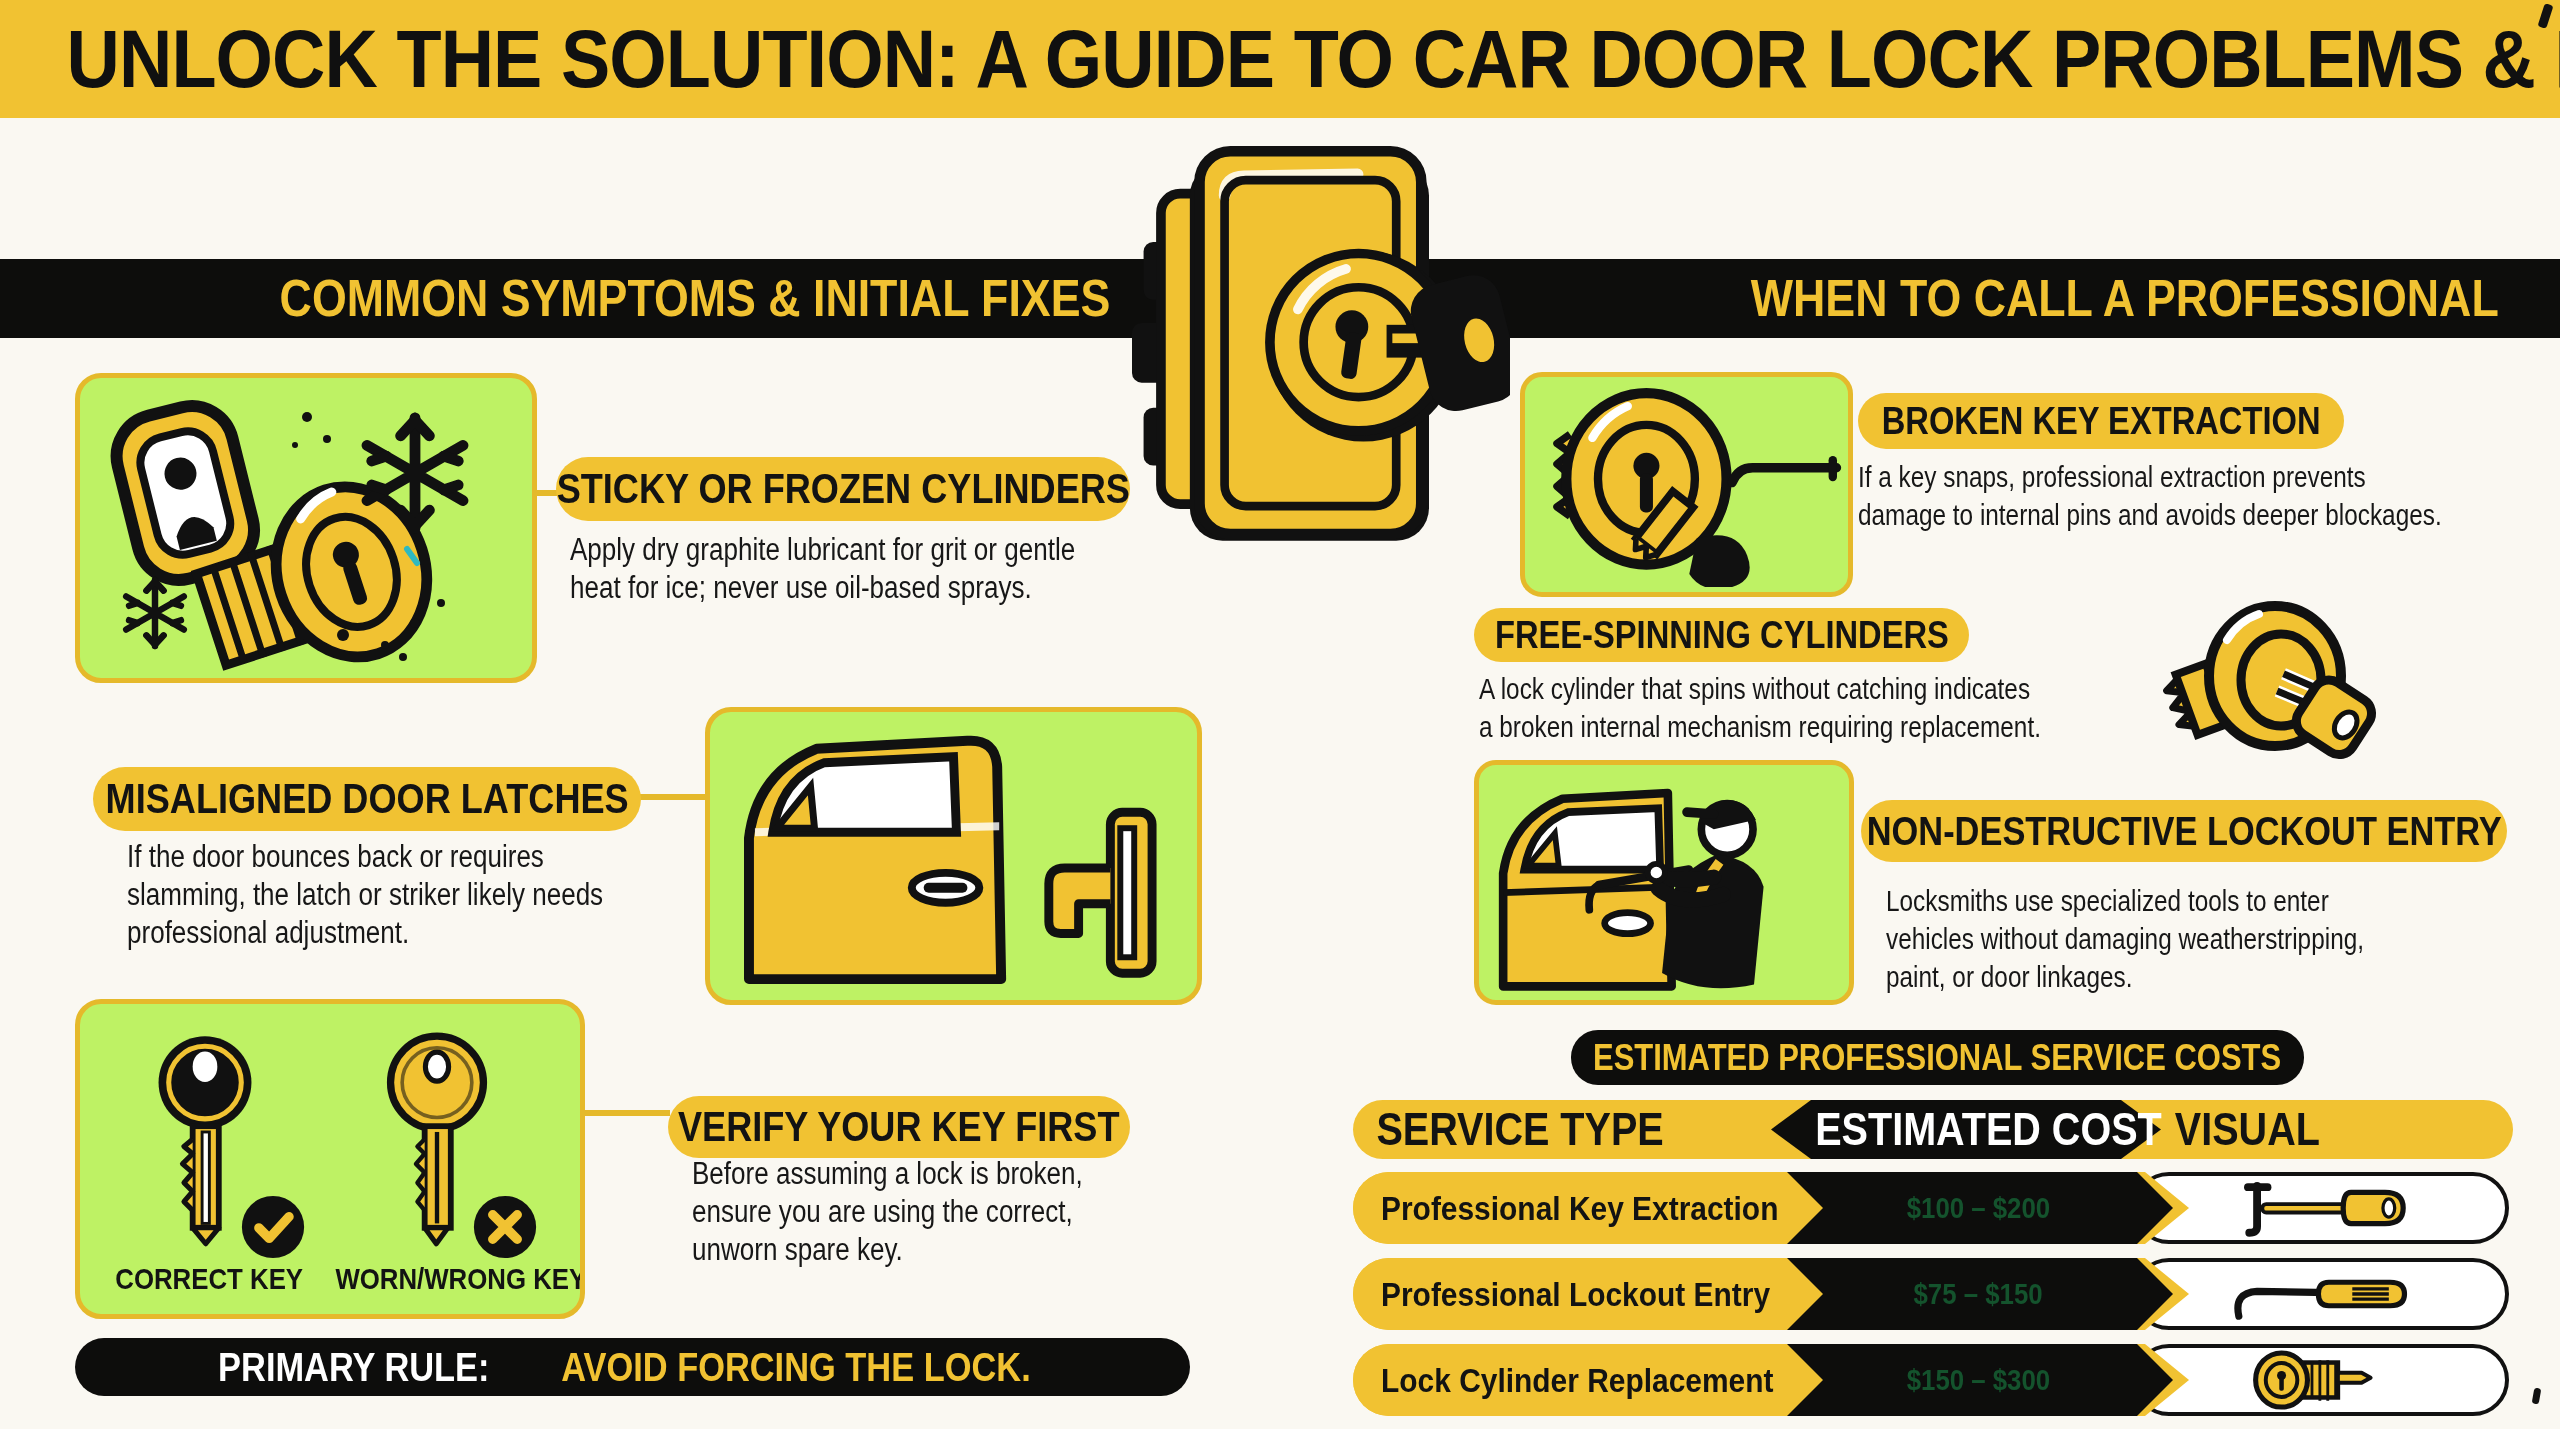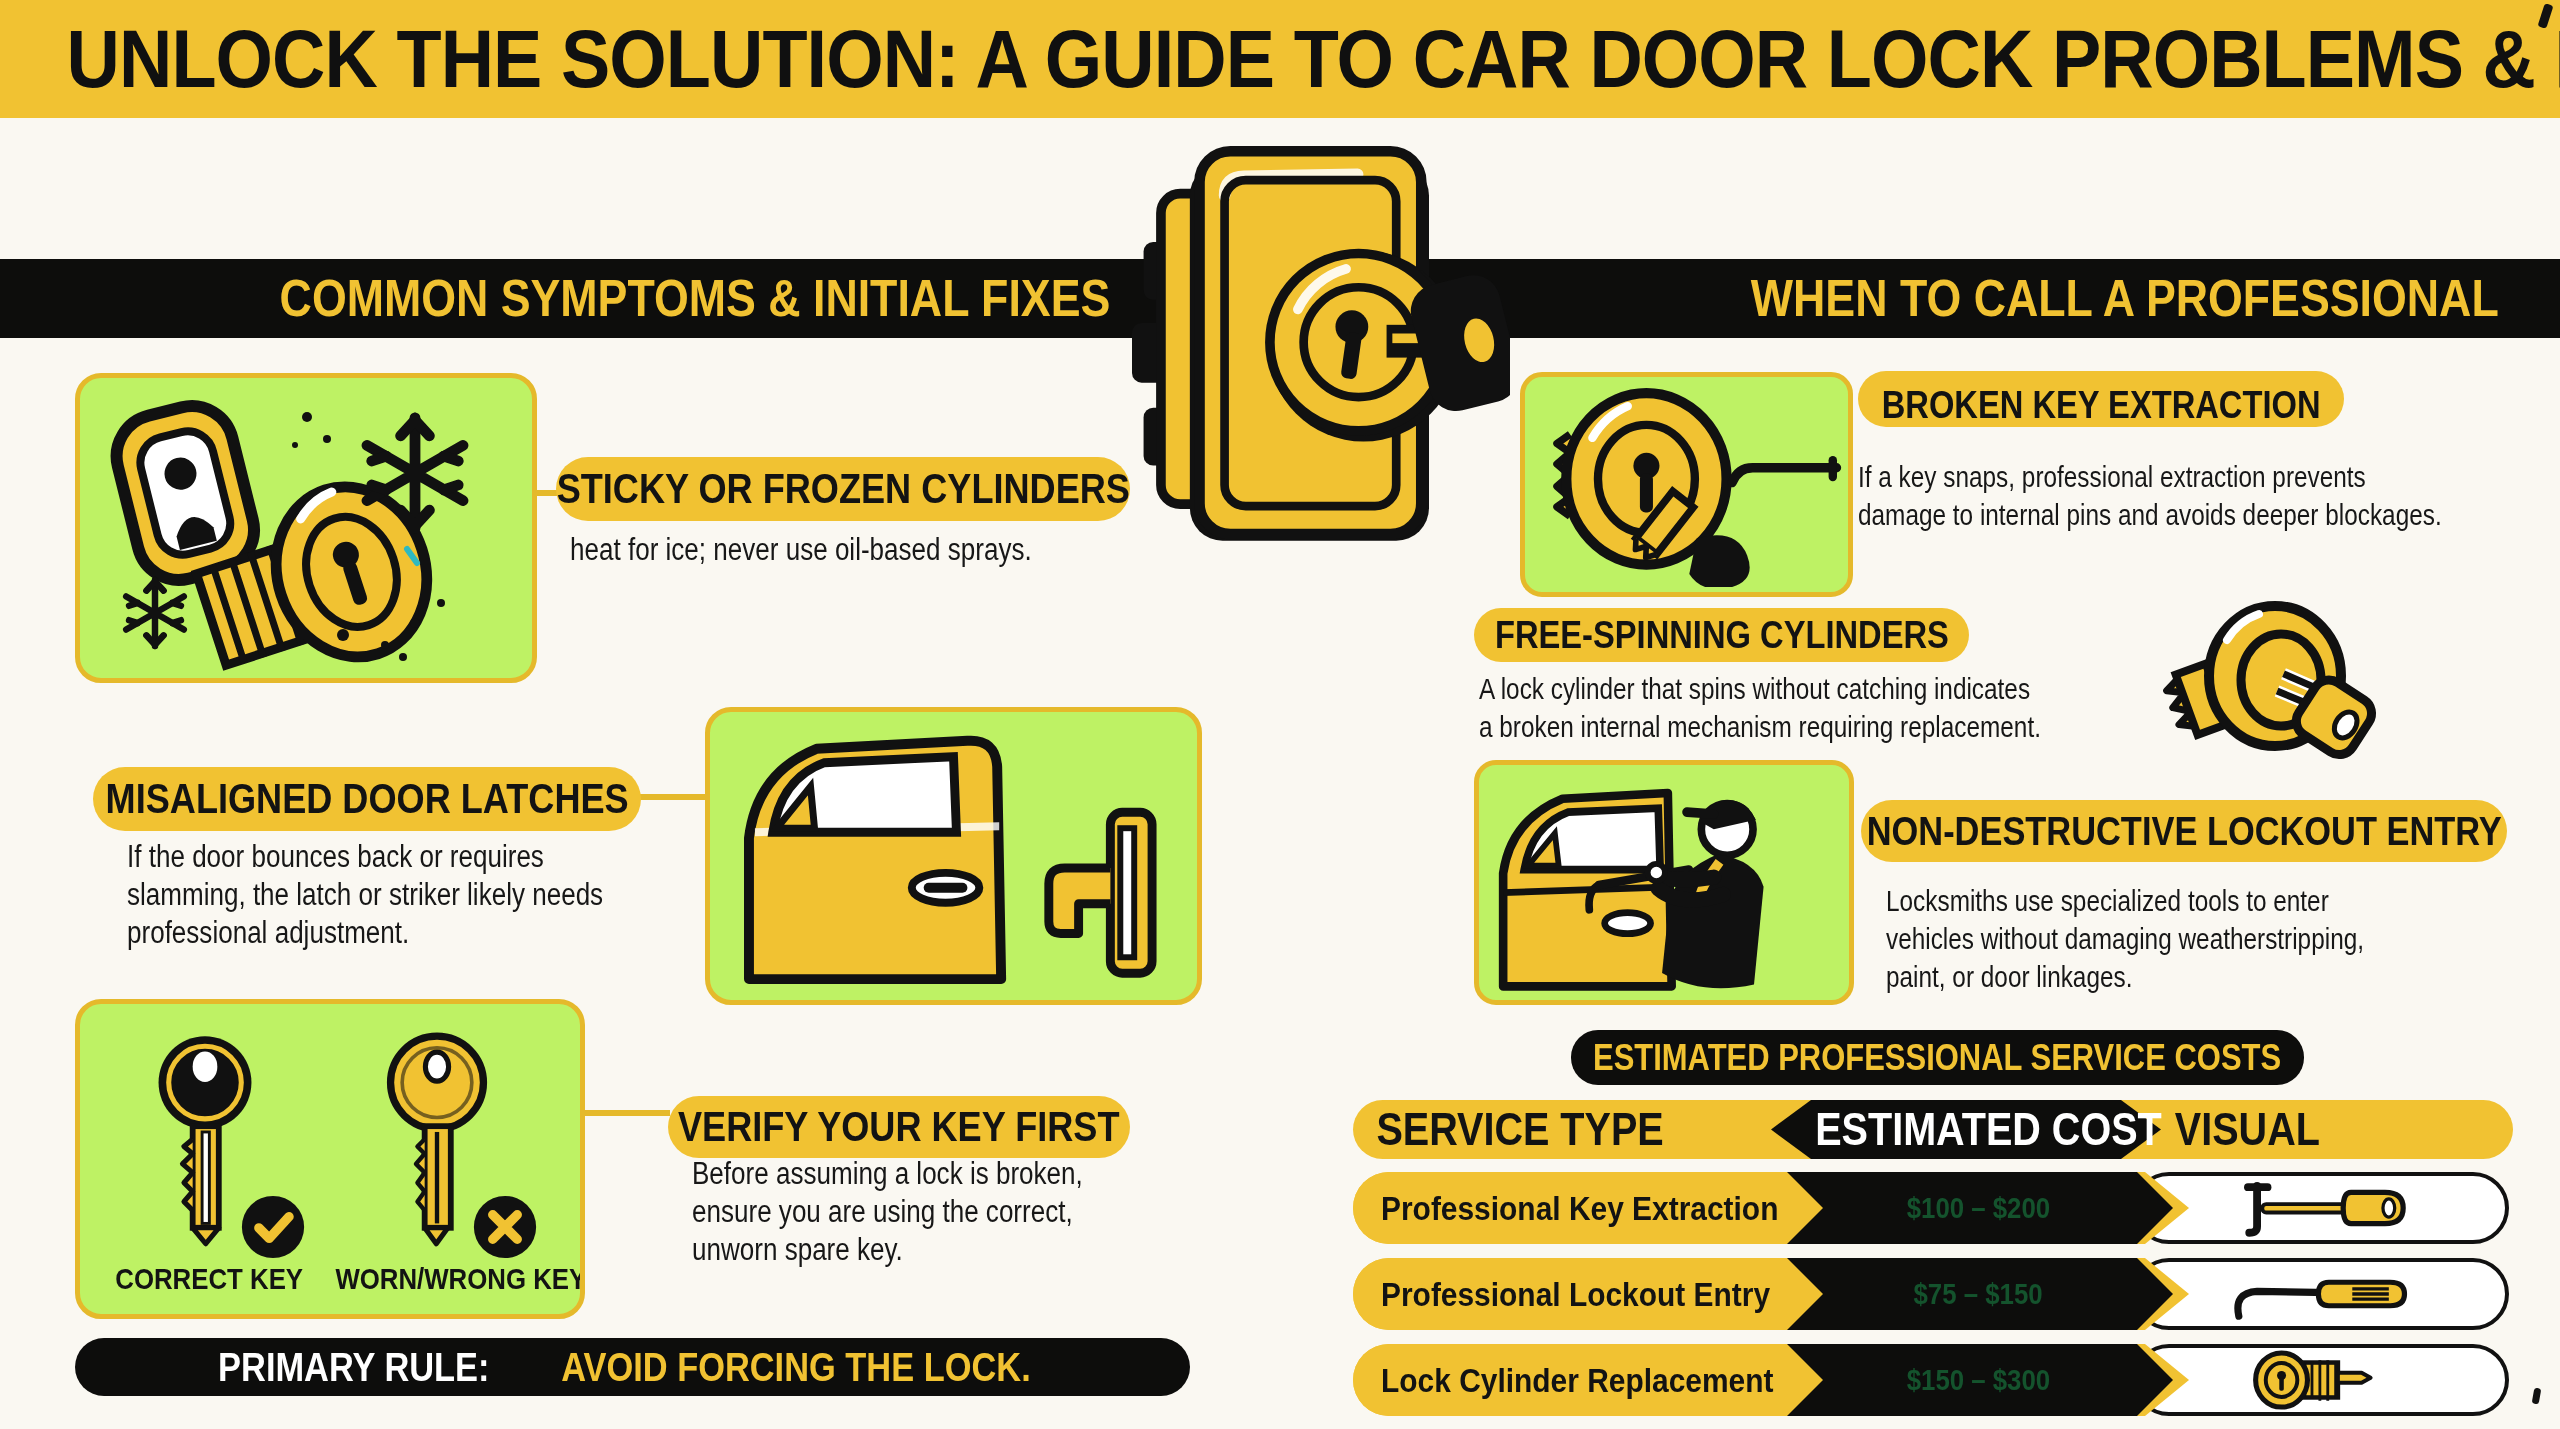--- a/index.html
+++ b/index.html
@@ -167,20 +167,21 @@
       <circle cx="356" cy="220" r="4" fill="#111"></circle>
         <circle cx="318" cy="274" r="4" fill="#111"></circle>
       <path d="M322,166 l10,14" stroke="#2FB9C0" stroke-width="6" stroke-linecap="round"></path>
     </svg>
   </div>
   <div class="connector" style="left:523px; top:490px; width:35px;"></div>
   <div class="pill" style="left:556px; top:457px; width:574px; height:64px;">
     <span class="cx pill-l">STICKY OR FROZEN CYLINDERS</span>
   </div>
   <div class="body" style="left:570px; top:531px;">
+    <span class="line"><span class="cxl">Apply dry graphite lubricant for grit or gentle</span></span>
     <span class="line"><span class="cxl">heat for ice; never use oil-based sprays.</span></span>
   </div>
 
   <div class="pill" style="left:93px; top:767px; width:548px; height:64px;">
     <span class="cx pill-l">MISALIGNED DOOR LATCHES</span>
   </div>
   <div class="connector" style="left:639px; top:794px; width:68px;"></div>
   <div class="body" style="left:127px; top:838px;">
     <span class="line"><span class="cxl">If the door bounces back or requires</span></span>
     <span class="line"><span class="cxl">slamming, the latch or striker likely needs</span></span>
@@ -269,21 +270,21 @@
       <rect x="115" y="98" width="14" height="42" rx="6" fill="#111"></rect>
       <g transform="rotate(38 150 150)">
         <rect x="130" y="124" width="28" height="64" fill="#F1C232" stroke="#111" stroke-width="8"></rect>
         <path d="M130,188 l7,10 7,-10 7,10 7,-10" fill="#F1C232" stroke="#111" stroke-width="6" stroke-linejoin="round"></path>
       </g>
       <path d="M176,168 q42,-12 54,18 q10,26 -16,34 q-32,8 -46,-14 z" fill="#111"></path>
       <path d="M326,92 L236,92 q-16,0 -22,16" fill="none" stroke="#111" stroke-width="10" stroke-linecap="round"></path>
       <path d="M322,84 v18" stroke="#111" stroke-width="9" stroke-linecap="round"></path>
     </svg>
   </div>
-  <div class="pill" style="left:1858px; top:371px; width:486px; height:56px;align-items:flex-end;">
+  <div class="pill" style="left:1858px; top:393px; width:486px; height:56px;">
     <span class="cx pill-r">BROKEN KEY EXTRACTION</span>
   </div>
   <div class="body body-r" style="left:1858px; top:458px;">
     <span class="line"><span class="cxl">If a key snaps, professional extraction prevents</span></span>
     <span class="line"><span class="cxl">damage to internal pins and avoids deeper blockages.</span></span>
   </div>
 
   <div class="pill" style="left:1474px; top:608px; width:495px; height:54px;">
     <span class="cx pill-r">FREE-SPINNING CYLINDERS</span>
   </div>

